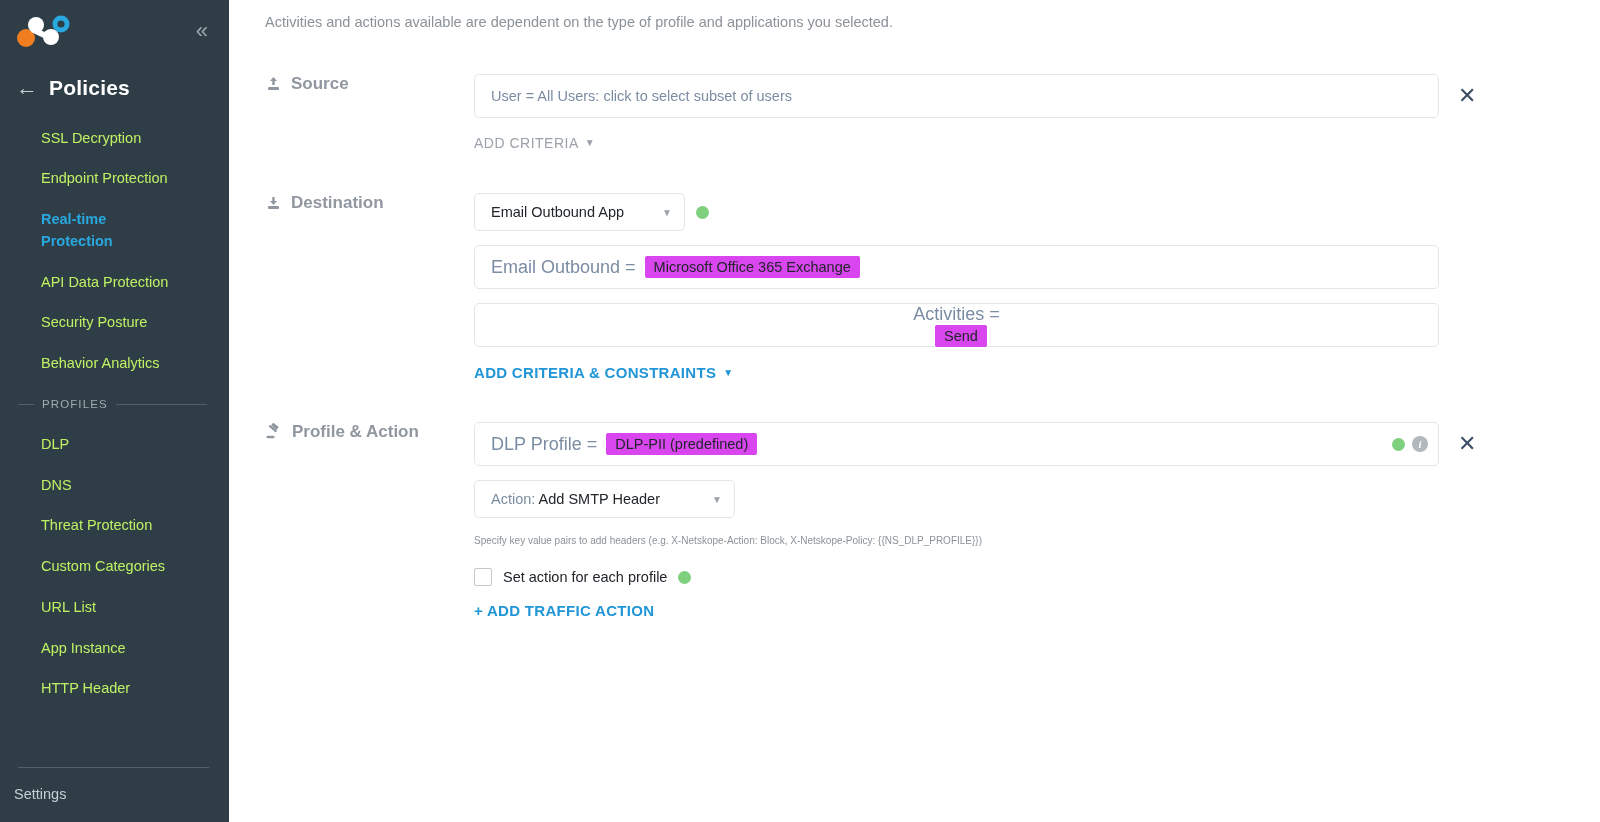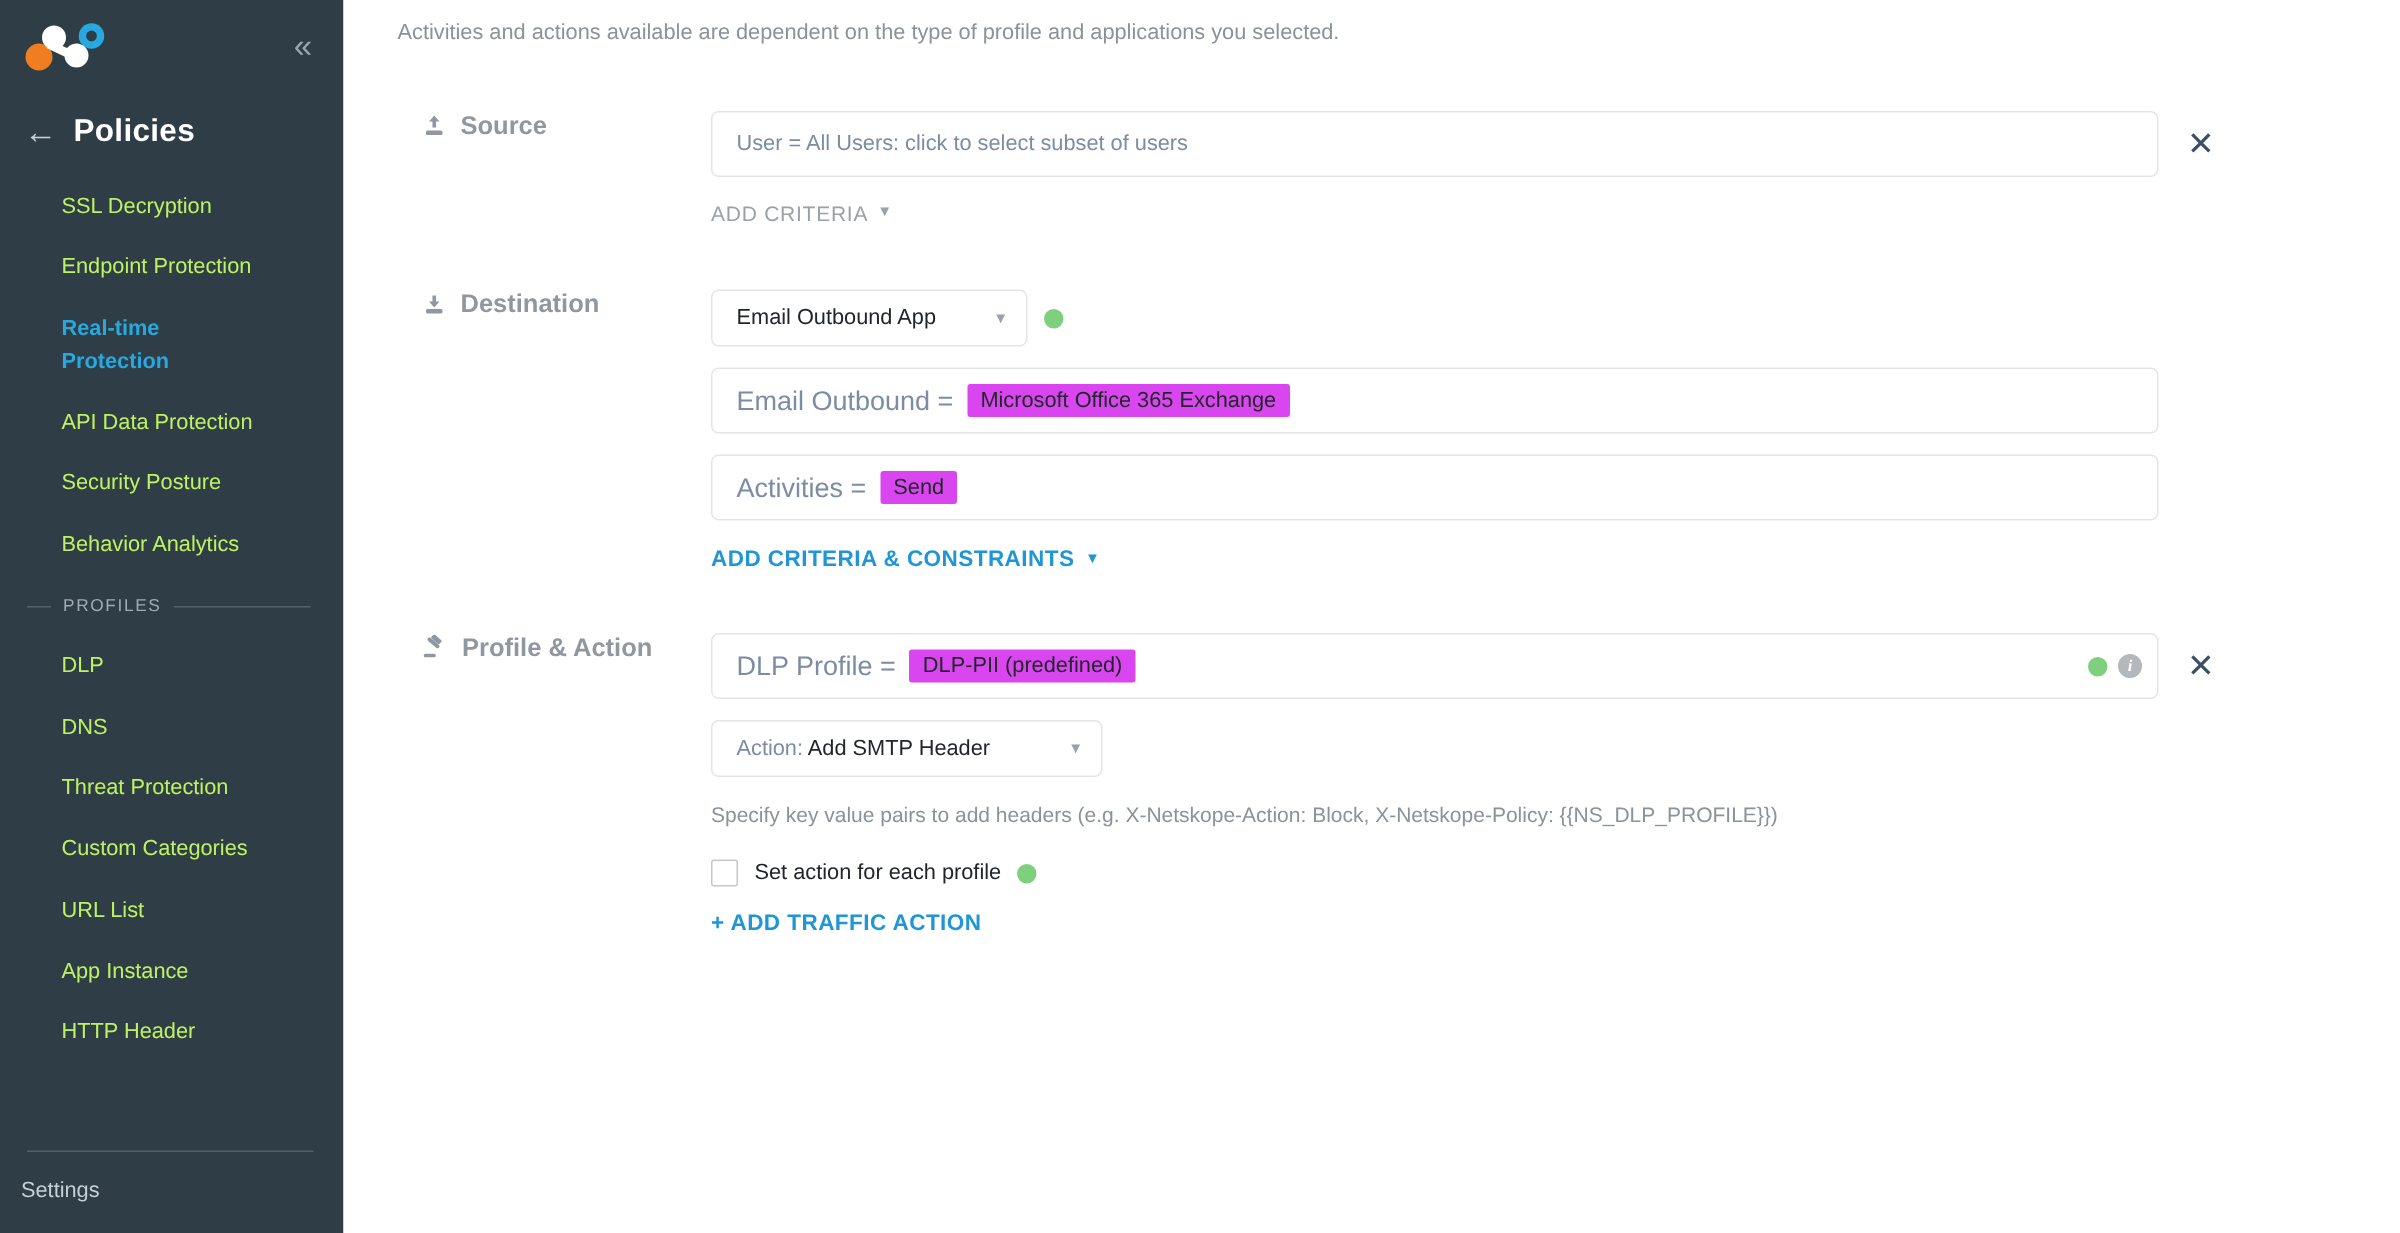--- a/index.html
+++ b/index.html
@@ -105,21 +105,21 @@
     padding: 14px 0 0 36px;
   }
 
   .section { display: flex; align-items: flex-start; }
   .sec-label {
     width: 245px;
     min-width: 245px;
     display: flex;
     align-items: center;
     gap: 9px;
-    padding-left: 52px;
+    padding-left: 36px;
     color: #9097a0;
     font-size: 17px;
     font-weight: bold;
   }
   .sec-label svg { display: block; flex: 0 0 auto; }
   .sec-body { flex: 1; padding-right: 24px; }
 
   .row { display: flex; align-items: center; }
   .field-box {
     border: 1px solid #e3e6e8;
@@ -209,21 +209,21 @@
     display: inline-flex;
     align-items: center;
     justify-content: center;
     font-style: italic;
     font-family: "Liberation Serif", serif;
     cursor: pointer;
   }
 
   .hint {
     color: #8b9298;
-    font-size: 14px;
+    font-size: 10px;
     margin-top: 17px;
   }
   .textarea-box {
     border: 1px solid #e3e6e8;
     border-radius: 5px;
     width: 965px;
     height: 95px;
     margin-top: 9px;
     padding: 14px 18px;
     font-size: 14.5px;
@@ -346,21 +346,21 @@
             <span class="sel-caret">▼</span>
           </div>
           <span class="dot-green"></span>
         </div>
 
         <div class="field-box" style="margin-top:14px;">
           <span class="field-label">Email Outbound =</span>
           <span class="chip">Microsoft Office 365 Exchange</span>
         </div>
 
-        <div class="field-box" style="margin-top:14px;">
+        <div class="field-box" style="margin-top:14px;flex-direction:column;">
           <span class="field-label">Activities =</span>
           <span class="chip">Send</span>
         </div>
 
         <div style="margin-top:17px;">
           <span class="link-blue">
             <span>ADD CRITERIA &amp; CONSTRAINTS</span>
             <span class="caret">▼</span>
           </span>
         </div>

